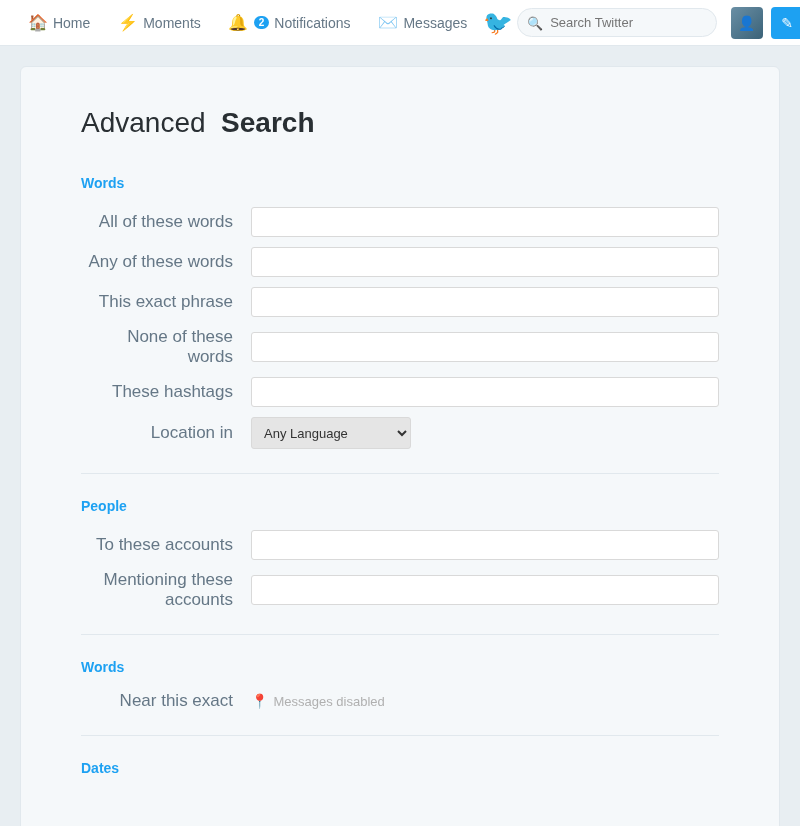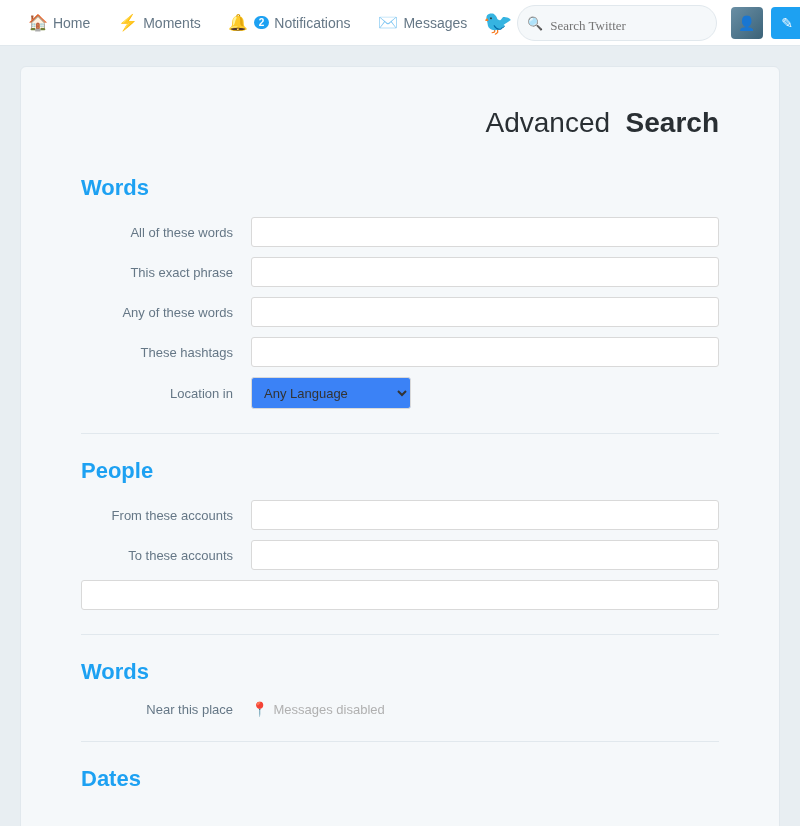--- a/index.html
+++ b/index.html
@@ -51,27 +51,26 @@
       font-size: 24px;
       color: #1da1f2;
     }
     .nav-search {
       position: relative;
       margin-left: auto;
     }
     .nav-search input {
       border: 1px solid #e1e8ed;
       border-radius: 20px;
-      padding: 12px 14px 6px 32px;
+      padding: 6px 14px 6px 32px;
       font-size: 13px;
       width: 200px;
       background: #f5f8fa;
       color: #657786;
       outline: none;
-      font-family: Liberation Serif, serif;
     }
     .nav-search .search-icon-nav {
       position: absolute;
       left: 10px;
       top: 50%;
       transform: translateY(-50%);
       color: #657786;
       font-size: 13px;
     }
     .nav-right {
@@ -107,69 +106,69 @@
     
     .page-wrap {
       max-width: 760px;
       margin: 20px auto;
       background: #f5f8fa;
       border-radius: 6px;
       padding: 40px 60px 60px;
       border: 1px solid #e1e8ed;
     }
     .page-title {
-      text-align: right;
+      text-align: left;
       font-size: 28px;
       font-weight: 300;
       color: #292f33;
       margin-bottom: 36px;
     }
     .page-title strong {
       font-weight: 700;
     }
 
     
     .section-title {
-      font-size: 22px;
+      font-size: 14px;
       font-weight: 600;
       color: #1da1f2;
       margin-bottom: 16px;
       margin-top: 10px;
     }
 
     .form-row {
       display: flex;
       align-items: center;
       margin-bottom: 10px;
     }
     .form-label {
       width: 170px;
       min-width: 170px;
-      font-size: 13px;
+      font-size: 17px;
       color: #657786;
       text-align: right;
       padding-right: 18px;
     }
     .form-input {
       flex: 1;
       height: 30px;
       border: 1px solid #d9d9d9;
       border-radius: 3px;
       background: #fff;
       padding: 0 8px;
       font-size: 13px;
       color: #333;
       outline: none;
     }
 
     .form-select {
       height: 32px;
       border: 1px solid #d9d9d9;
       border-radius: 3px;
-      background: #3b82f6;
+      background: #e5e5e5;
       padding: 0 8px;
       font-size: 13px;
       color: #333;
       outline: none;
       min-width: 160px;
     }
 
     .divider {
       border: none;
       border-top: 1px solid #e1e8ed;
@@ -240,25 +239,29 @@
     &nbsp;<strong>Search</strong>
   </h1>
 
   <div class="section-title">Words</div>
 
   <div class="form-row">
     <label class="form-label">All of these words</label>
     <input type="text" class="form-input" style="">
   </div>
   <div class="form-row">
+    <label class="form-label">Any of these words</label>
+    <input type="text" class="form-input" style="">
+  </div>
+  <div class="form-row">
     <label class="form-label">This exact phrase</label>
     <input type="text" class="form-input" style="">
   </div>
   <div class="form-row">
-    <label class="form-label">Any of these words</label>
+    <label class="form-label">None of these words</label>
     <input type="text" class="form-input" style="">
   </div>
   <div class="form-row">
     <label class="form-label">These hashtags</label>
     <input type="text" class="form-input" style="">
   </div>
   <div class="form-row">
     <label class="form-label">Location in</label>
     <select class="form-select">
       <option>Any Language</option>
@@ -270,37 +273,34 @@
       <option>Arabic</option>
       <option>Portuguese</option>
     </select>
   </div>
 
   <hr class="divider">
 
   <div class="section-title">People</div>
 
   <div class="form-row">
-    <label class="form-label">From these accounts</label>
-    <input type="text" class="form-input" style="">
-  </div>
-  <div class="form-row">
     <label class="form-label">To these accounts</label>
     <input type="text" class="form-input" style="">
   </div>
   <div class="form-row">
+    <label class="form-label">Mentioning these accounts</label>
     <input type="text" class="form-input" style="">
   </div>
 
   <hr class="divider">
 
   <div class="section-title">Words</div>
 
   <div class="form-row">
-    <label class="form-label">Near this place</label>
+    <label class="form-label">Near this exact</label>
     <span class="location-text">
       <span class="location-pin">📍</span>
       <span>Messages disabled</span>
     </span>
   </div>
 
   <hr class="divider">
 
   <div class="section-title">Dates</div>
 

